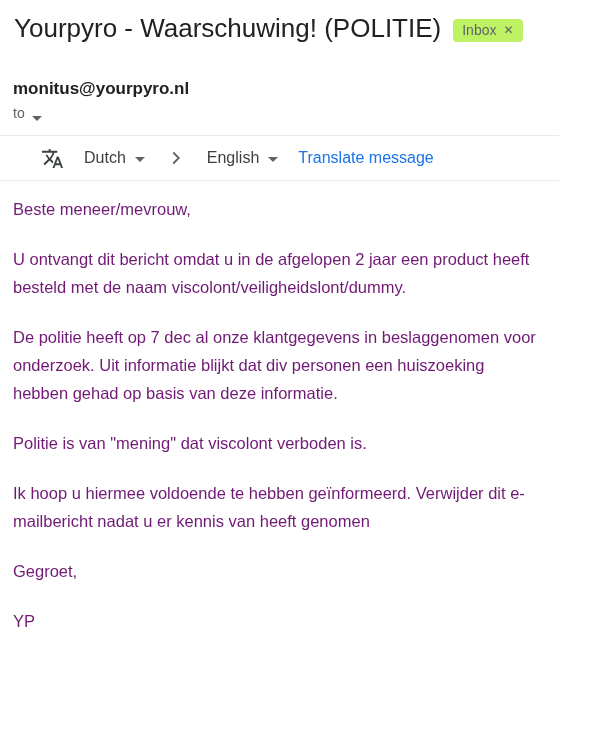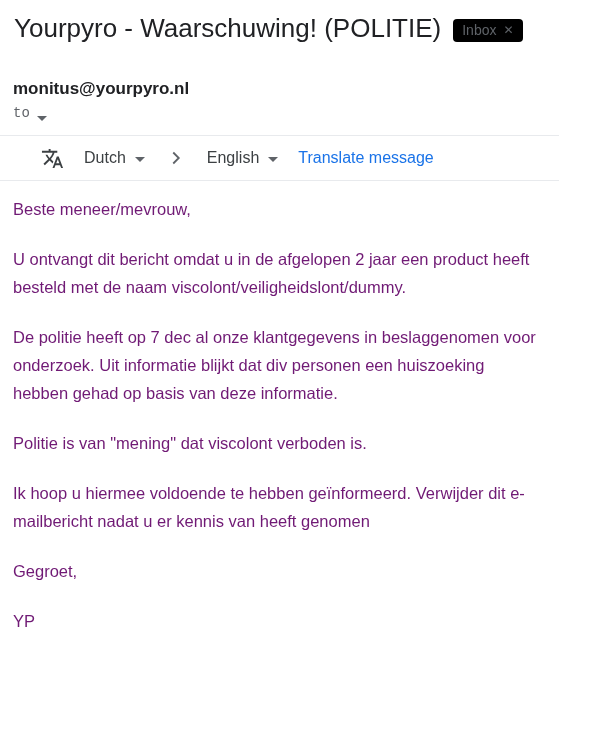--- a/index.html
+++ b/index.html
@@ -25,21 +25,21 @@
     font-size: 26px;
     font-weight: 400;
     color: #202124;
     line-height: 32px;
     white-space: nowrap;
   }
   .label-chip {
     display: inline-flex;
     align-items: center;
     gap: 7px;
-    background: #000000;
+    background: #bef264;
     border-radius: 4px;
     padding: 3px 9px 4px 9px;
     font-size: 14px;
     color: #5f6368;
     cursor: pointer;
     margin-top: 4px;
   }
   .chip-x {
     font-size: 12px;
     color: #5f6368;
@@ -58,21 +58,20 @@
   }
   .to-row {
     margin-top: 3px;
     display: inline-flex;
     align-items: flex-end;
     gap: 7px;
     font-size: 14px;
     color: #5f6368;
     cursor: pointer;
     padding: 2px 0;
-    font-family: Liberation Mono, monospace;
   }
   .caret-down {
     width: 0; height: 0;
     border-left: 5px solid transparent;
     border-right: 5px solid transparent;
     border-top: 5px solid #5f6368;
     display: inline-block;
     margin-top: 2px;
   }
   

